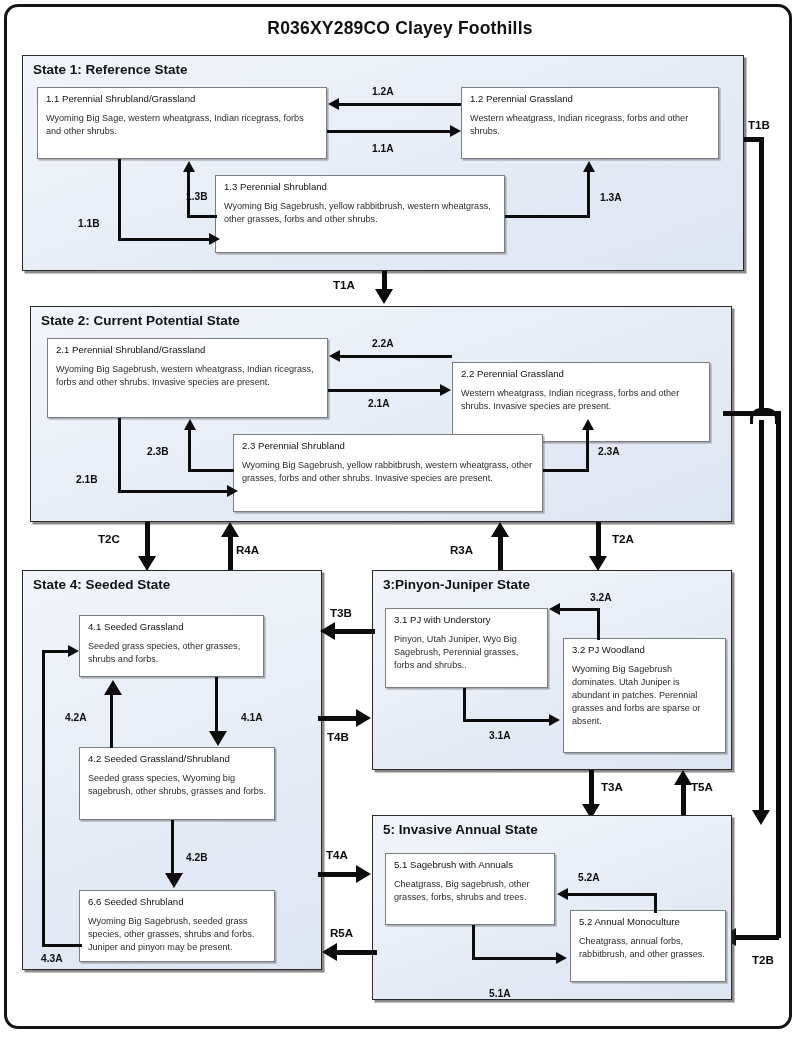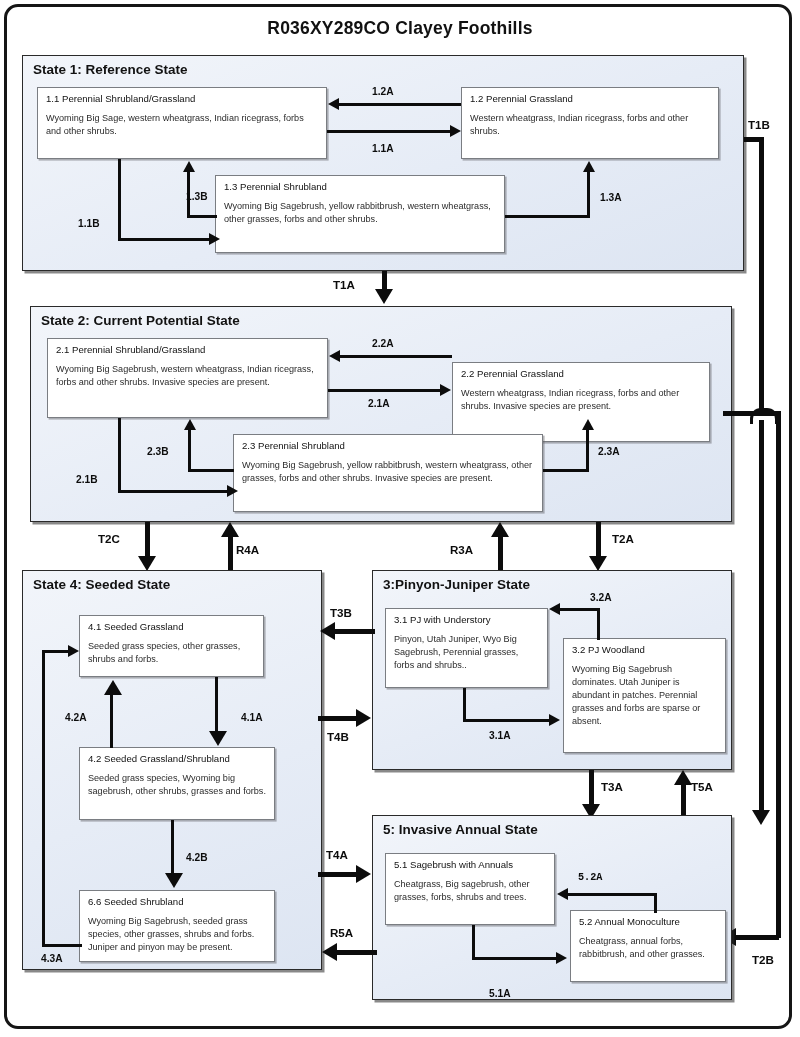--- a/index.html
+++ b/index.html
@@ -280,21 +280,21 @@
   </div>
 
   <div class="phase" style="left:570px;top:910px;width:156px;height:72px;">
     <h4>5.2 Annual Monoculture</h4>
     <p>Cheatgrass, annual forbs, rabbitbrush,  and other grasses.</p>
   </div>
 
   <div class="ln vln" style="left:654px;top:893px;height:20px;"></div>
   <div class="ln hln" style="left:568px;top:893px;width:89px;"></div>
   <div class="ah left" style="left:557px;top:888px;"></div>
-  <div class="lbl" style="left:578px;top:872px;font-family:Liberation Mono, monospace;">5.2A</div>
+  <div class="lbl" style="left:578px;top:872px;">5.2A</div>
 
   <div class="ln vln" style="left:472px;top:925px;height:35px;"></div>
   <div class="ln hln" style="left:472px;top:957px;width:85px;"></div>
   <div class="ah right" style="left:556px;top:952px;"></div>
   <div class="lbl" style="left:489px;top:988px;">5.1A</div>
 
   <div class="ln hln thick" style="left:318px;top:872px;width:40px;"></div>
   <div class="ah right big" style="left:356px;top:865px;"></div>
   <div class="lbl big" style="left:326px;top:848px;">T4A</div>
 

